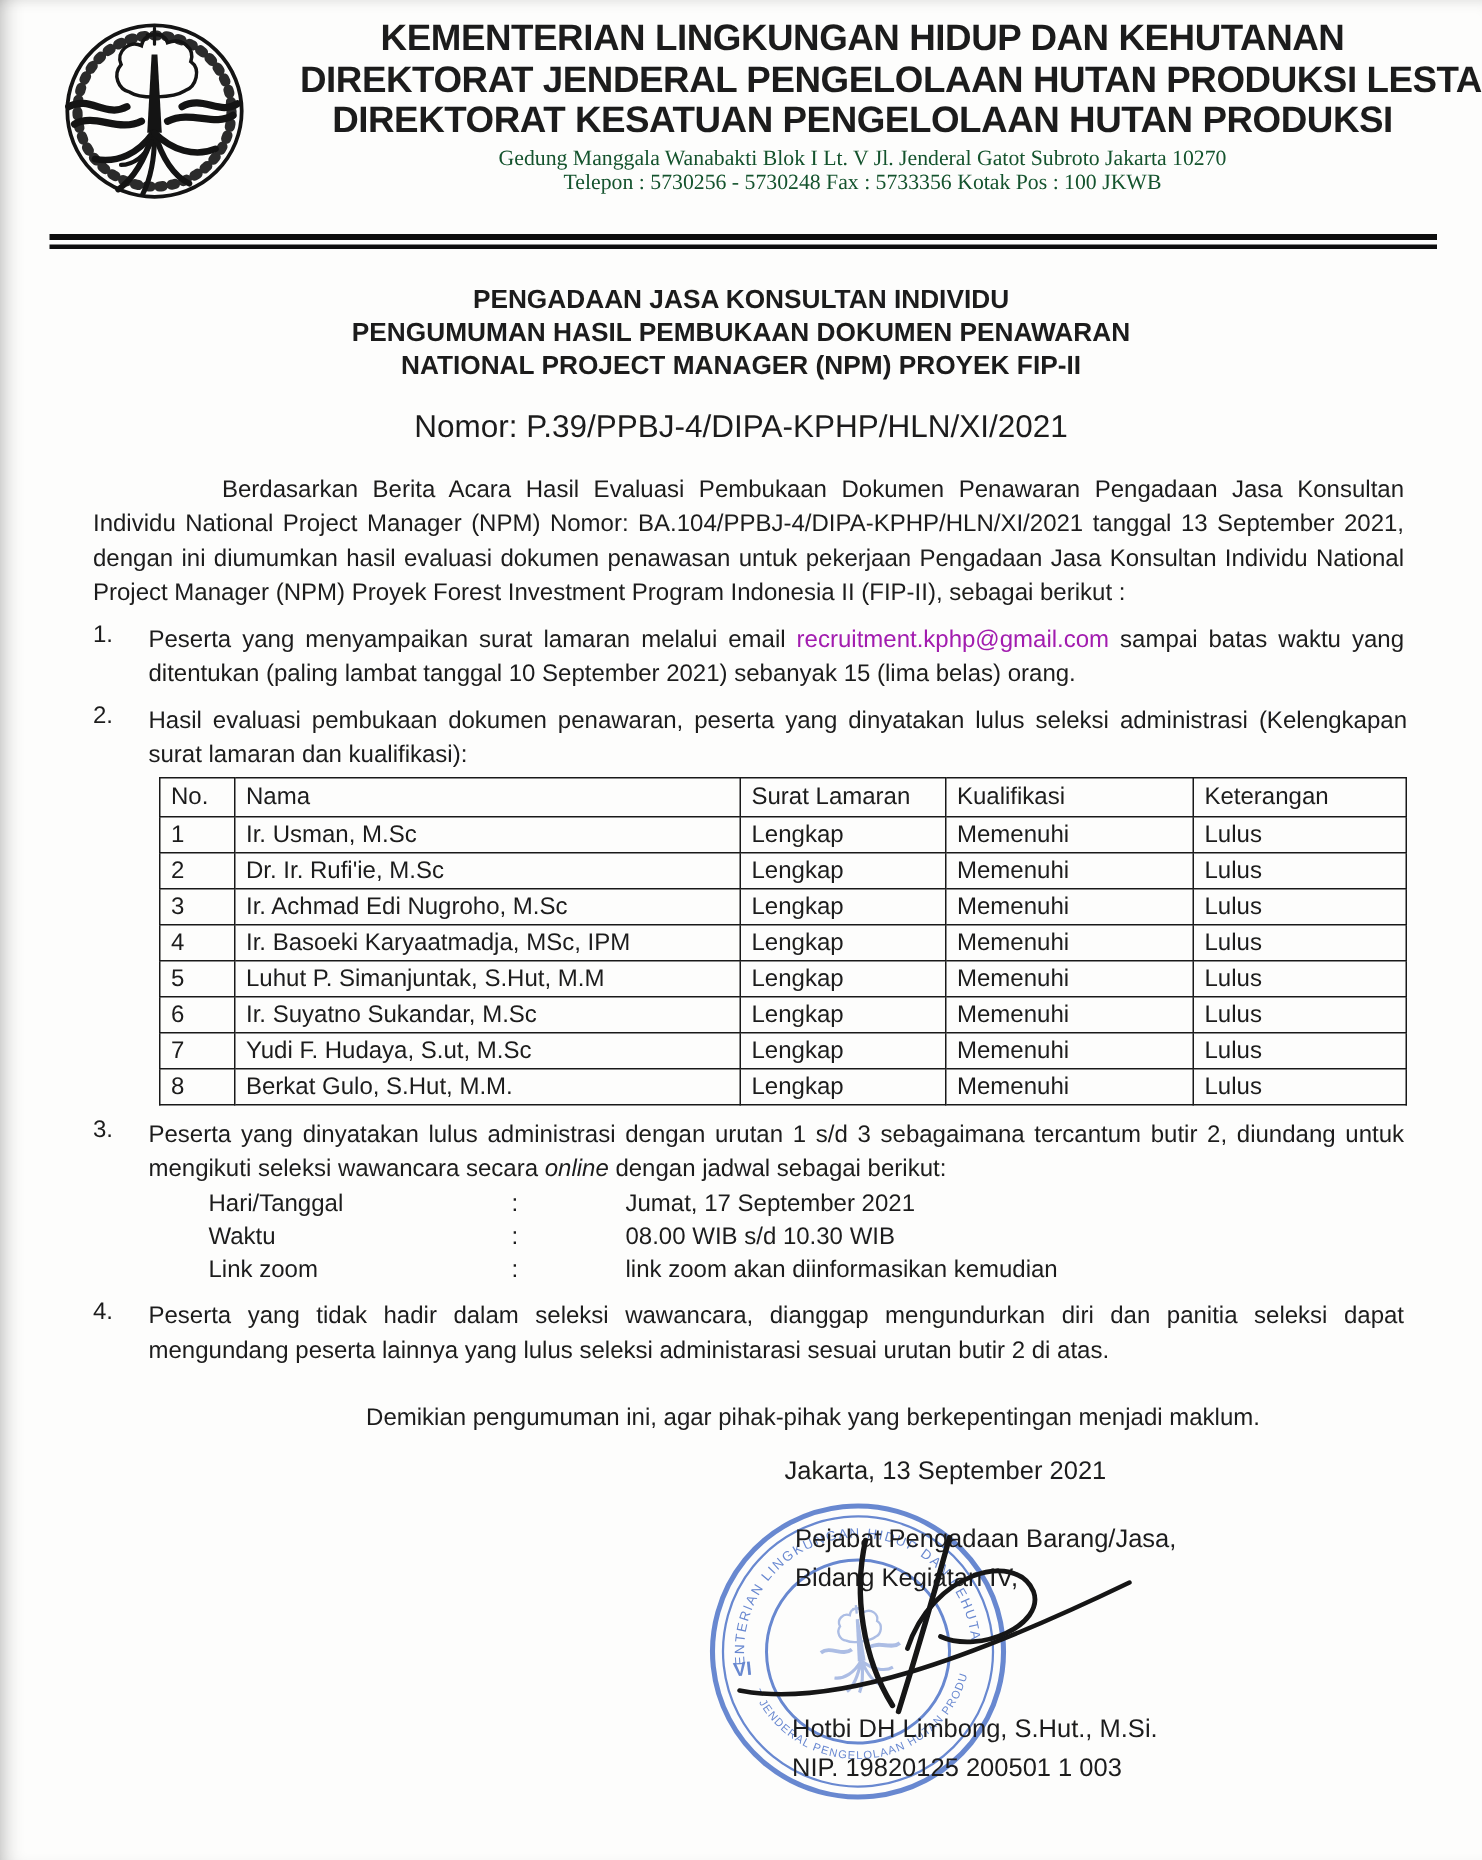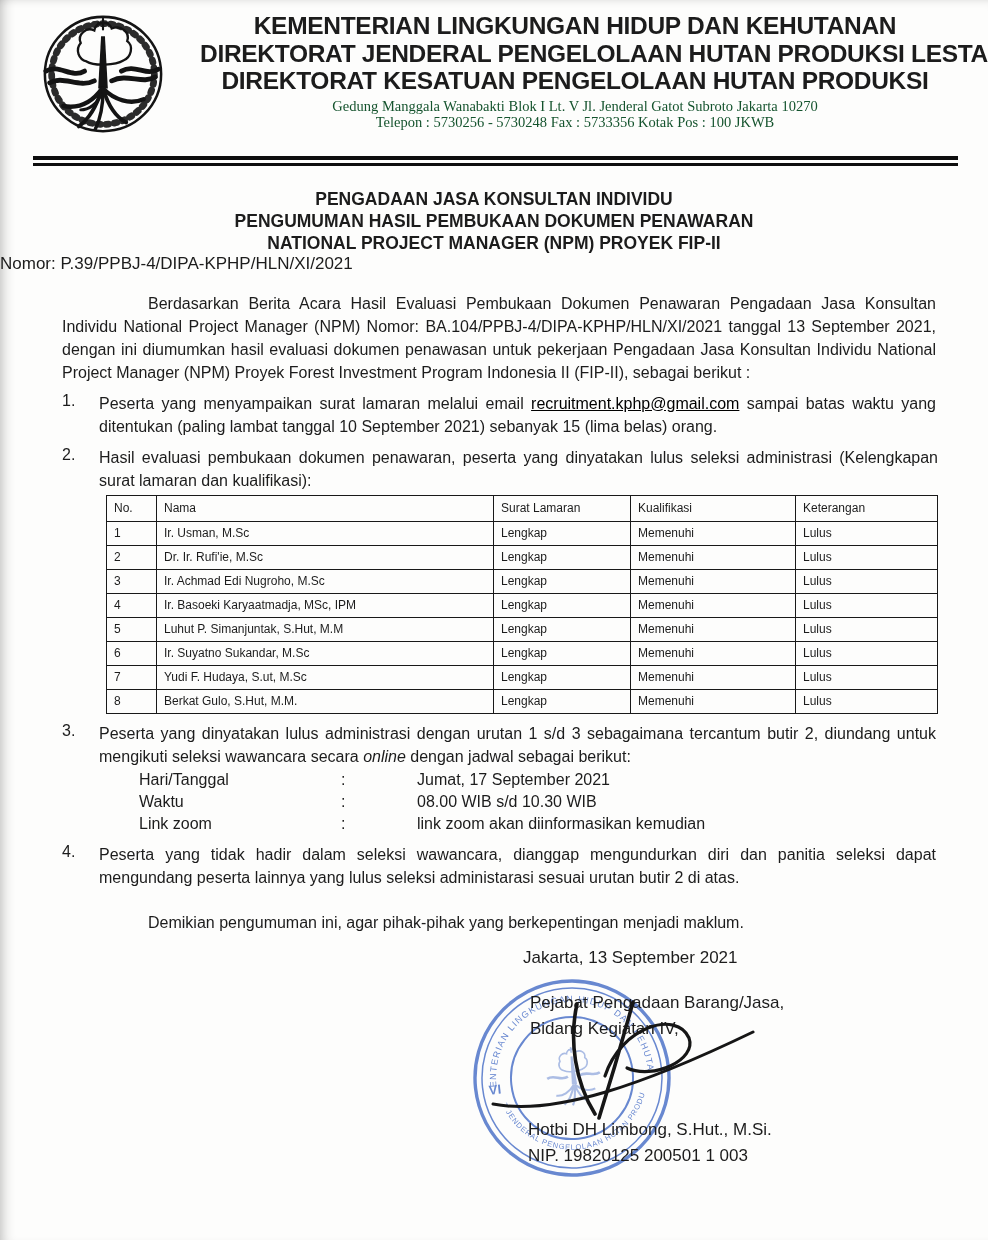--- a/index.html
+++ b/index.html
@@ -11,38 +11,38 @@
   
   .letterhead{position:relative;height:140px;padding-top:12px;}
   .logo{position:absolute;left:40px;top:13px;width:126px;height:124px;}
   .lh-text{margin-left:200px;margin-right:38px;text-align:center;}
   .lh-line{font-weight:bold;font-size:24.5px;line-height:27.5px;letter-spacing:-0.3px;white-space:nowrap;}
   .lh-addr{font-family:"Liberation Serif","DejaVu Serif",serif;font-size:14.5px;line-height:16.5px;color:#14532d;}
   .lh-addr.first{margin-top:3px;}
   .rule{margin:4px 30px 0 33px;height:2.5px;border-top:4.5px solid #0e0e0e;border-bottom:3px solid #0e0e0e;}
   
   .doc-title{margin-top:22px;text-align:center;font-weight:bold;font-size:17.5px;line-height:22px;}
-  .doc-number{text-align:left;font-size:17px;}
+  .doc-number{margin-top:19px;text-align:center;font-size:21px;}
   
   .content{margin:0 52px 0 62px;font-size:16px;}
   .intro{margin-top:18px;text-align:justify;text-indent:86px;line-height:23px;}
   .item{display:flex;margin-top:8px;}
   .item .num{width:37px;flex:none;}
   .item .ibody{flex:1;text-align:justify;line-height:23px;}
-  .email{color:#000000;text-decoration:underline;}
-  .doc-table{border-collapse:collapse;table-layout:fixed;margin:3px 0 0 7px;width:831px;font-size:12px;padding-left:48px;}
+  .email{color:#a21caf;}
+  .doc-table{border-collapse:collapse;table-layout:fixed;margin:3px 0 0 7px;width:831px;font-size:16px;padding-left:48px;}
   .doc-table th,.doc-table td{border:1.7px solid #191919;padding:0 7px;text-align:left;font-weight:normal;
     overflow:hidden;white-space:nowrap;}
   .doc-table thead th{height:25px;}
   .doc-table tbody td{height:21.5px;}
   .schedule{margin-top:1px;}
   .sched-row{display:flex;line-height:22px;gap:44px;}
   .sched-row .lab{width:158px;margin-left:40px;flex:none;}
   .sched-row .sep{width:32px;flex:none;}
-  .closing{margin-top:22px;text-indent:86px;line-height:23px;}
+  .closing{margin-top:22px;text-indent:86px;line-height:23px;text-align:center;}
   
   .sig-area{position:relative;height:240px;margin-top:8px;}
   .sig-date{position:absolute;left:461px;top:6px;font-size:17px;z-index:3;}
   .sig-role{position:absolute;left:468px;top:48px;font-size:17px;line-height:26px;z-index:3;}
   .stamp{position:absolute;left:408px;top:34px;z-index:1;opacity:.85;}
   .sig-scribble{position:absolute;left:423px;top:56px;z-index:4;}
   .sig-name{position:absolute;left:466px;top:178px;font-size:17px;z-index:3;}
   .sig-nip{position:absolute;left:466px;top:204px;font-size:17px;z-index:3;}
 </style>
 </head>

